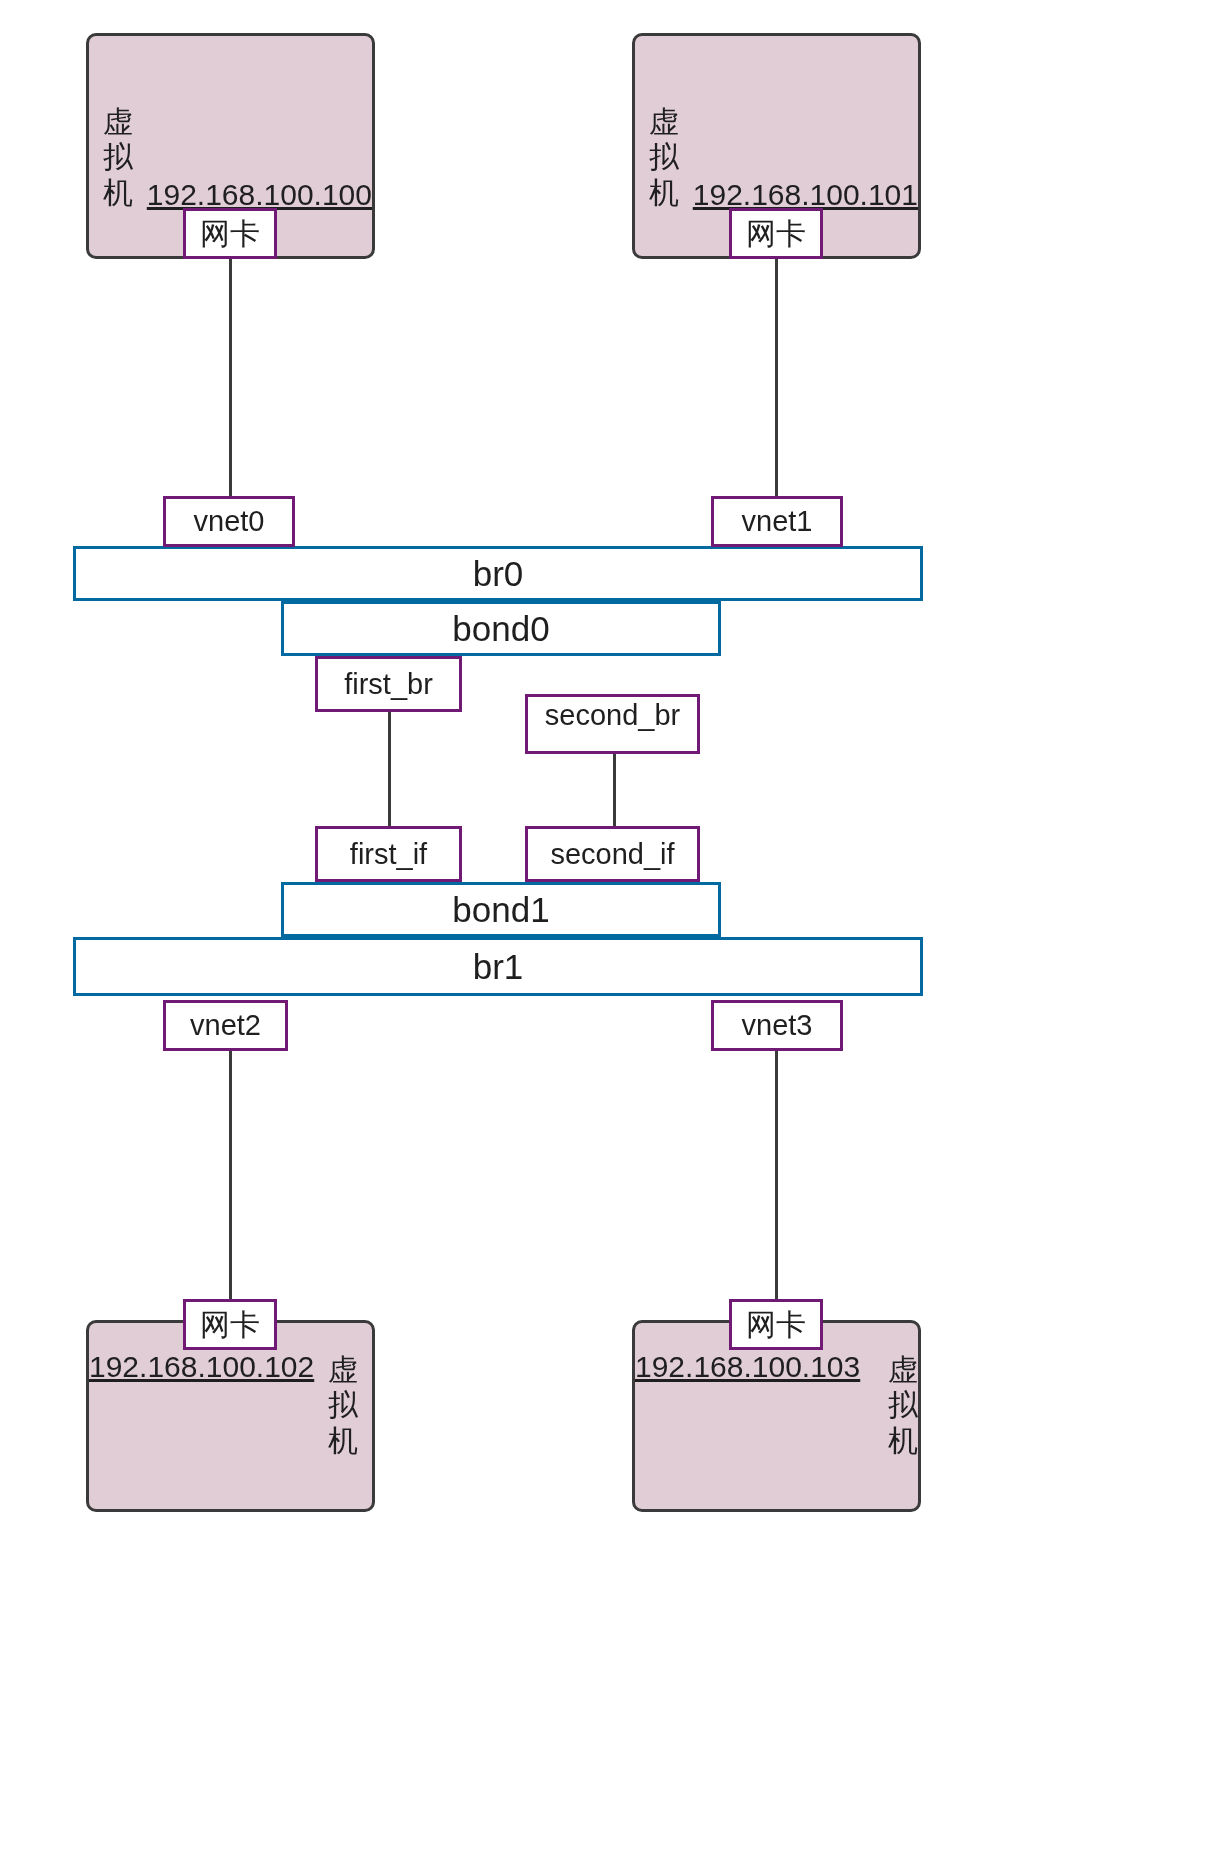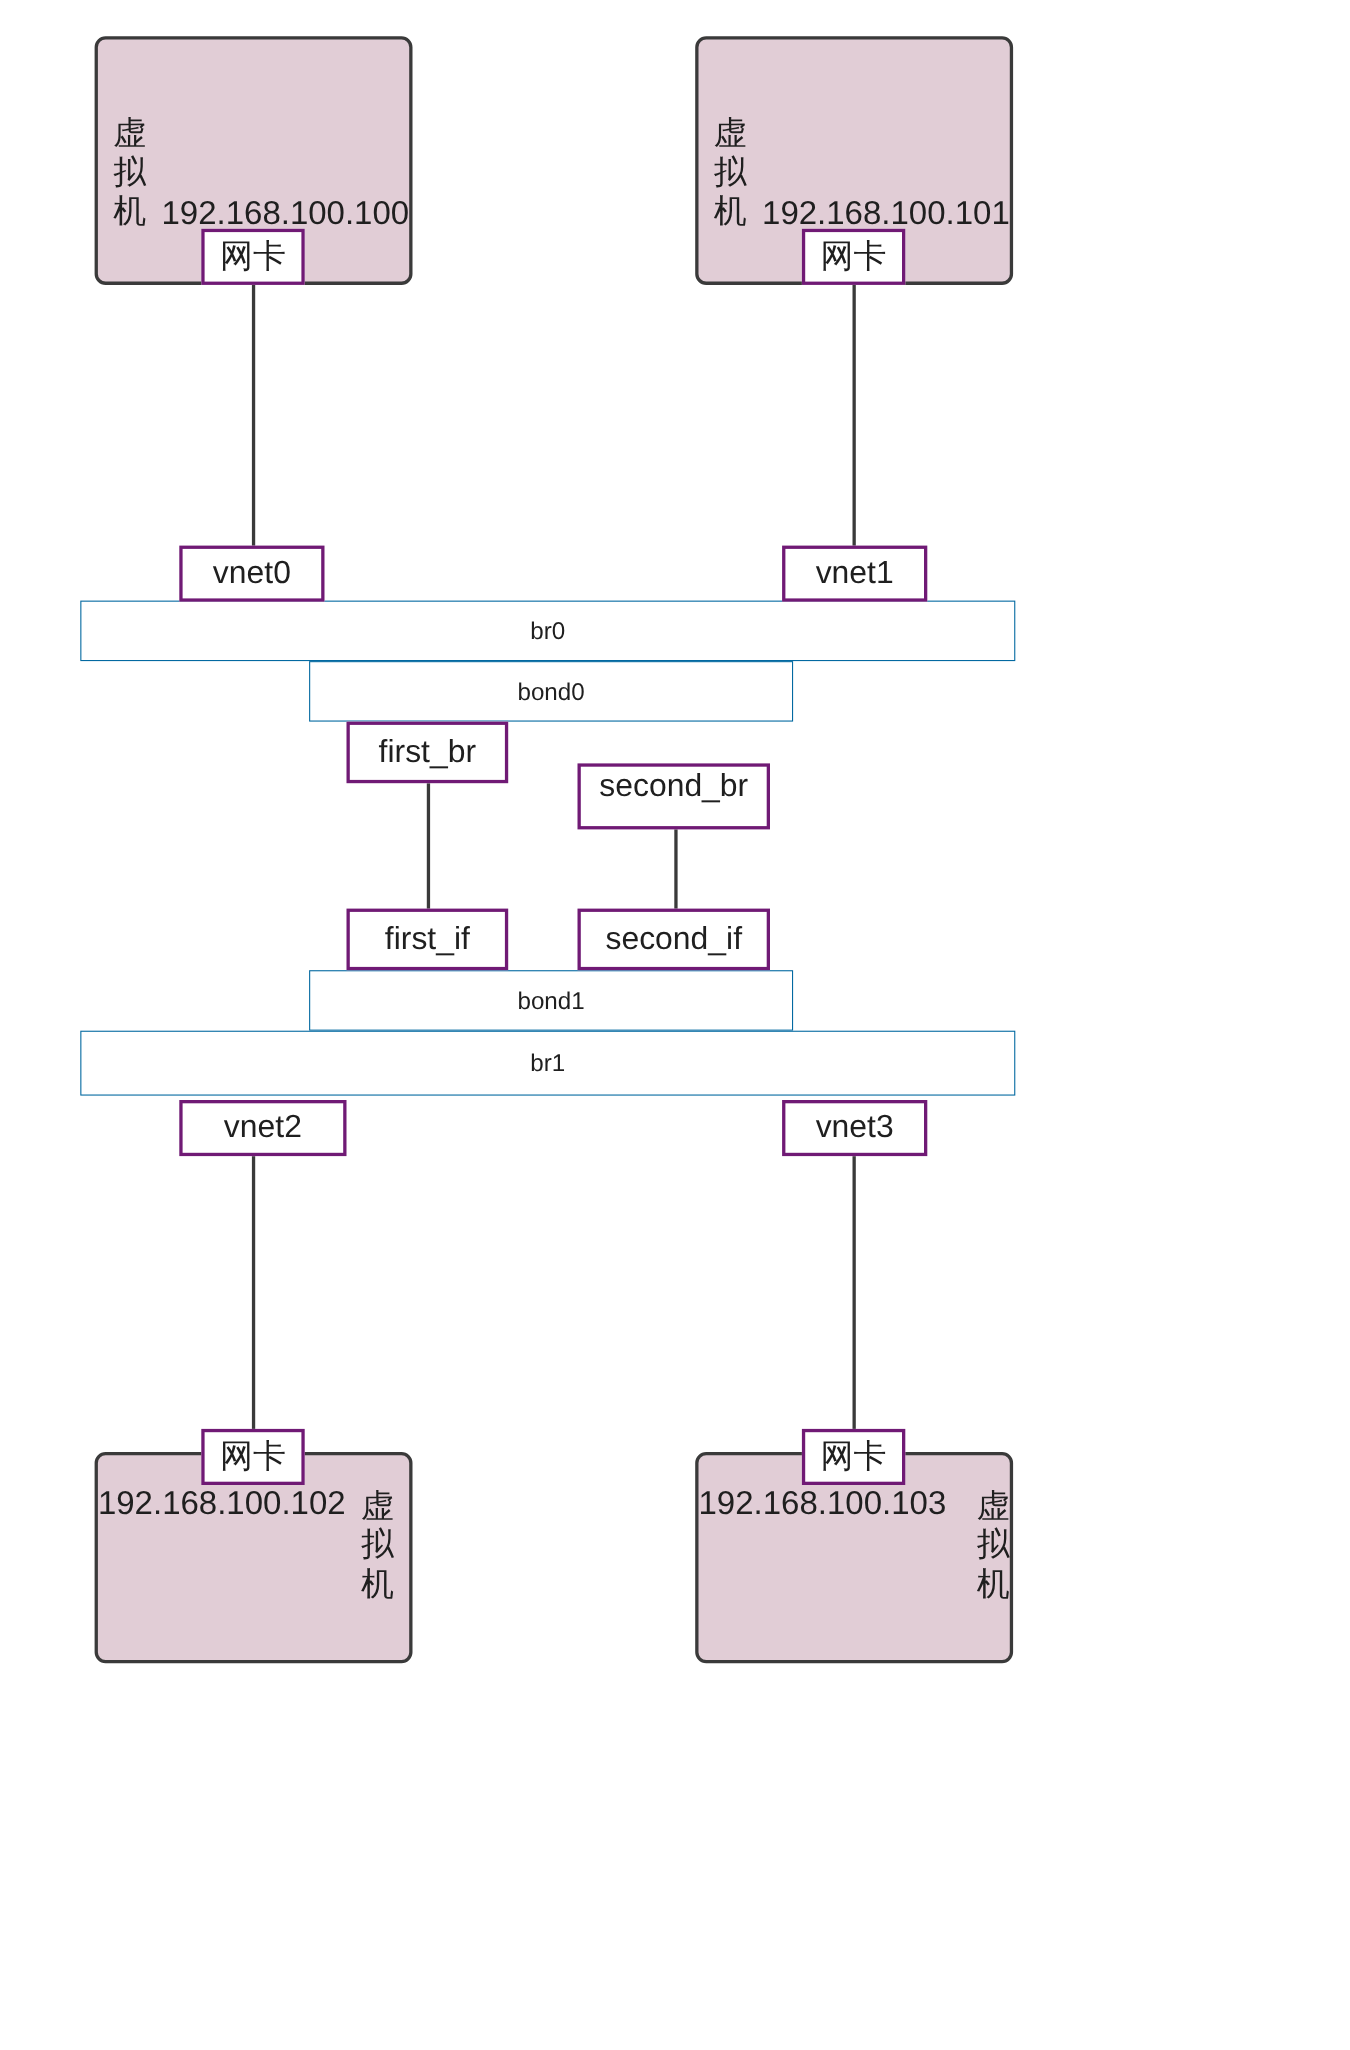--- a/index.html
+++ b/index.html
@@ -34,36 +34,37 @@
     border-radius: 10px;
     z-index: 1;
   }
   .vm-title {
     font-size: 30px;
     color: #1f1f1f;
   }
   .vm-ip {
     font-size: 30px;
     color: #1f1f1f;
+    text-decoration: underline;
   }
   
   .box {
     background: #ffffff;
     border: 3px solid #701a75;
     font-size: 29px;
     z-index: 4;
   }
   .box-nic {
     font-size: 30px;
   }
   
   .bar {
     background: #ffffff;
-    border: 1px solid #0369a1;
-    font-size: 22px;
+    border: 3px solid #0369a1;
+    font-size: 35px;
     z-index: 2;
   }
   .bar-bond {
     z-index: 3;
   }
   
   .line {
     position: absolute;
     background: #3a3a3a;
     z-index: 0;
@@ -140,21 +141,21 @@
   </div>
 
   <div class="node bar bar-bond" style="left:281px; top:882px; width:440px; height:55px;">
     <span>bond1</span>
   </div>
 
   <div class="node bar" style="left:73px; top:937px; width:850px; height:59px;">
     <span>br1</span>
   </div>
 
-  <div class="node box" style="left:163px; top:1000px; width:152px; height:51px;">
+  <div class="node box" style="left:163px; top:1000px; width:125px; height:51px;">
     <span>vnet2</span>
   </div>
   <div class="node box" style="left:711px; top:1000px; width:132px; height:51px;">
     <span>vnet3</span>
   </div>
 
   <div class="node vm" style="left:86px; top:1320px; width:289px; height:192px; justify-content:flex-end; padding-bottom:22px;">
     <span class="vm-ip" style="margin-bottom:76px;">192.168.100.102</span>
     <span class="vm-title">虚拟机</span>
   </div>

